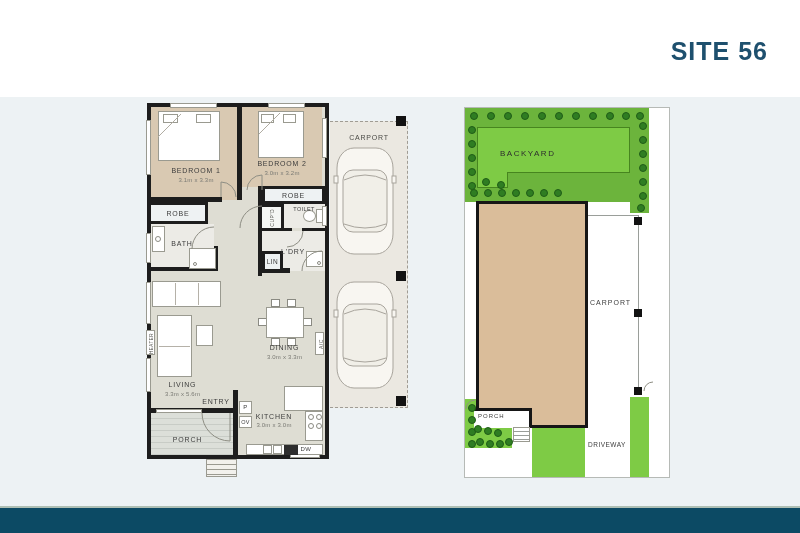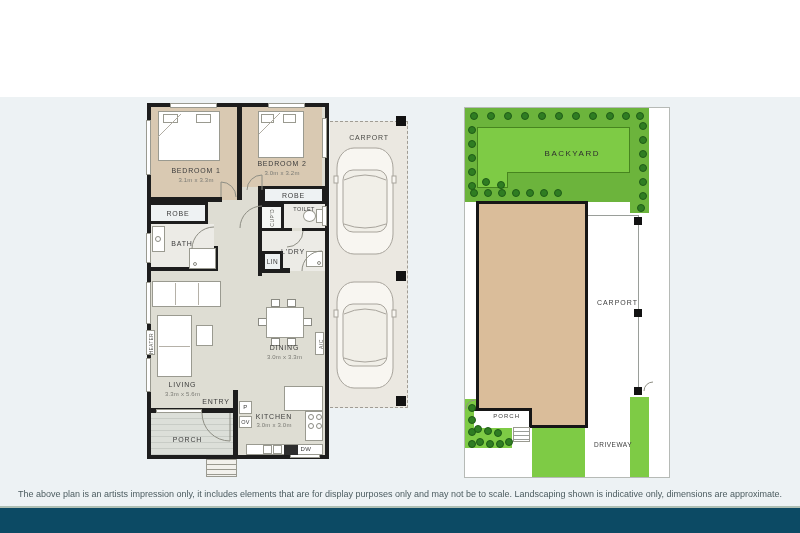--- a/index.html
+++ b/index.html
@@ -47,27 +47,28 @@
   .lawn{position:absolute;background:#7ecb45;border:1px solid #47851f;box-sizing:border-box;}
   .shrub{position:absolute;width:8px;height:8px;border-radius:50%;background:#2f7d22;
          border:1px solid #1f5c17;box-sizing:border-box;}
   .residence{position:absolute;left:476px;top:201px;width:112px;height:227px;box-sizing:border-box;
              border:3px solid #161616;background:#dabd9a;}
   .res-label{position:absolute;left:476px;top:306px;width:112px;text-align:center;
              font-size:14px;letter-spacing:2px;font-weight:600;color:#33271c;}
   .porch-notch{position:absolute;left:474px;top:408px;width:58px;height:20px;box-sizing:border-box;
                background:#fff;border-top:3px solid #161616;border-right:3px solid #161616;}
   .sline{position:absolute;background:#9a9e9a;}
-  .sp-label{position:absolute;font-size:6.5px;letter-spacing:1px;color:#3c3c3c;text-align:right;}
+  .sp-label{position:absolute;font-size:6.5px;letter-spacing:1px;color:#3c3c3c;text-align:left;}
 </style>
 </head>
 <body>
 
 <div class="canvas">
 
+  <div class="site-title">SITE 56</div>
   <div class="main-area"></div>
 
   <div class="layer" id="fp-layer">
 
     <div class="house"></div>
 
     <div class="floor" style="left:151px;top:107px;width:86px;height:93px;background:#d9c9b2;"></div>
     <div class="floor" style="left:242px;top:107px;width:80px;height:80px;background:#d9c9b2;"></div>
     <div class="floor" style="left:151px;top:224px;width:63px;height:43px;background:#ecebe6;"></div>
     <div class="floor" style="left:284px;top:204px;width:41px;height:24px;background:#ecebe6;"></div>
@@ -288,16 +289,15 @@
         <rect x="1" y="2" width="56" height="106" rx="17" ry="20" fill="#f8f6f1"></rect>
         <rect x="7" y="24" width="44" height="62" rx="10" fill="#f1efe8"></rect>
         <path d="M 8 34 Q 29 24 50 34" fill="none"></path>
         <path d="M 8 78 Q 29 86 50 78" fill="none"></path>
         <rect x="-2" y="30" width="4" height="7" fill="#f8f6f1"></rect>
         <rect x="56" y="30" width="4" height="7" fill="#f8f6f1"></rect>
       </g>
     </g>
   </svg>
 
-  <div class="disclaimer">The above plan is an artists impression only, it includes elements that are for display purposes only and may not be to scale. Landscaping shown is indicative only, dimensions are approximate.</div>
   <div class="footer-accent"></div>
   <div class="footer-bar"></div>
 </div>
 
 </body></html>

